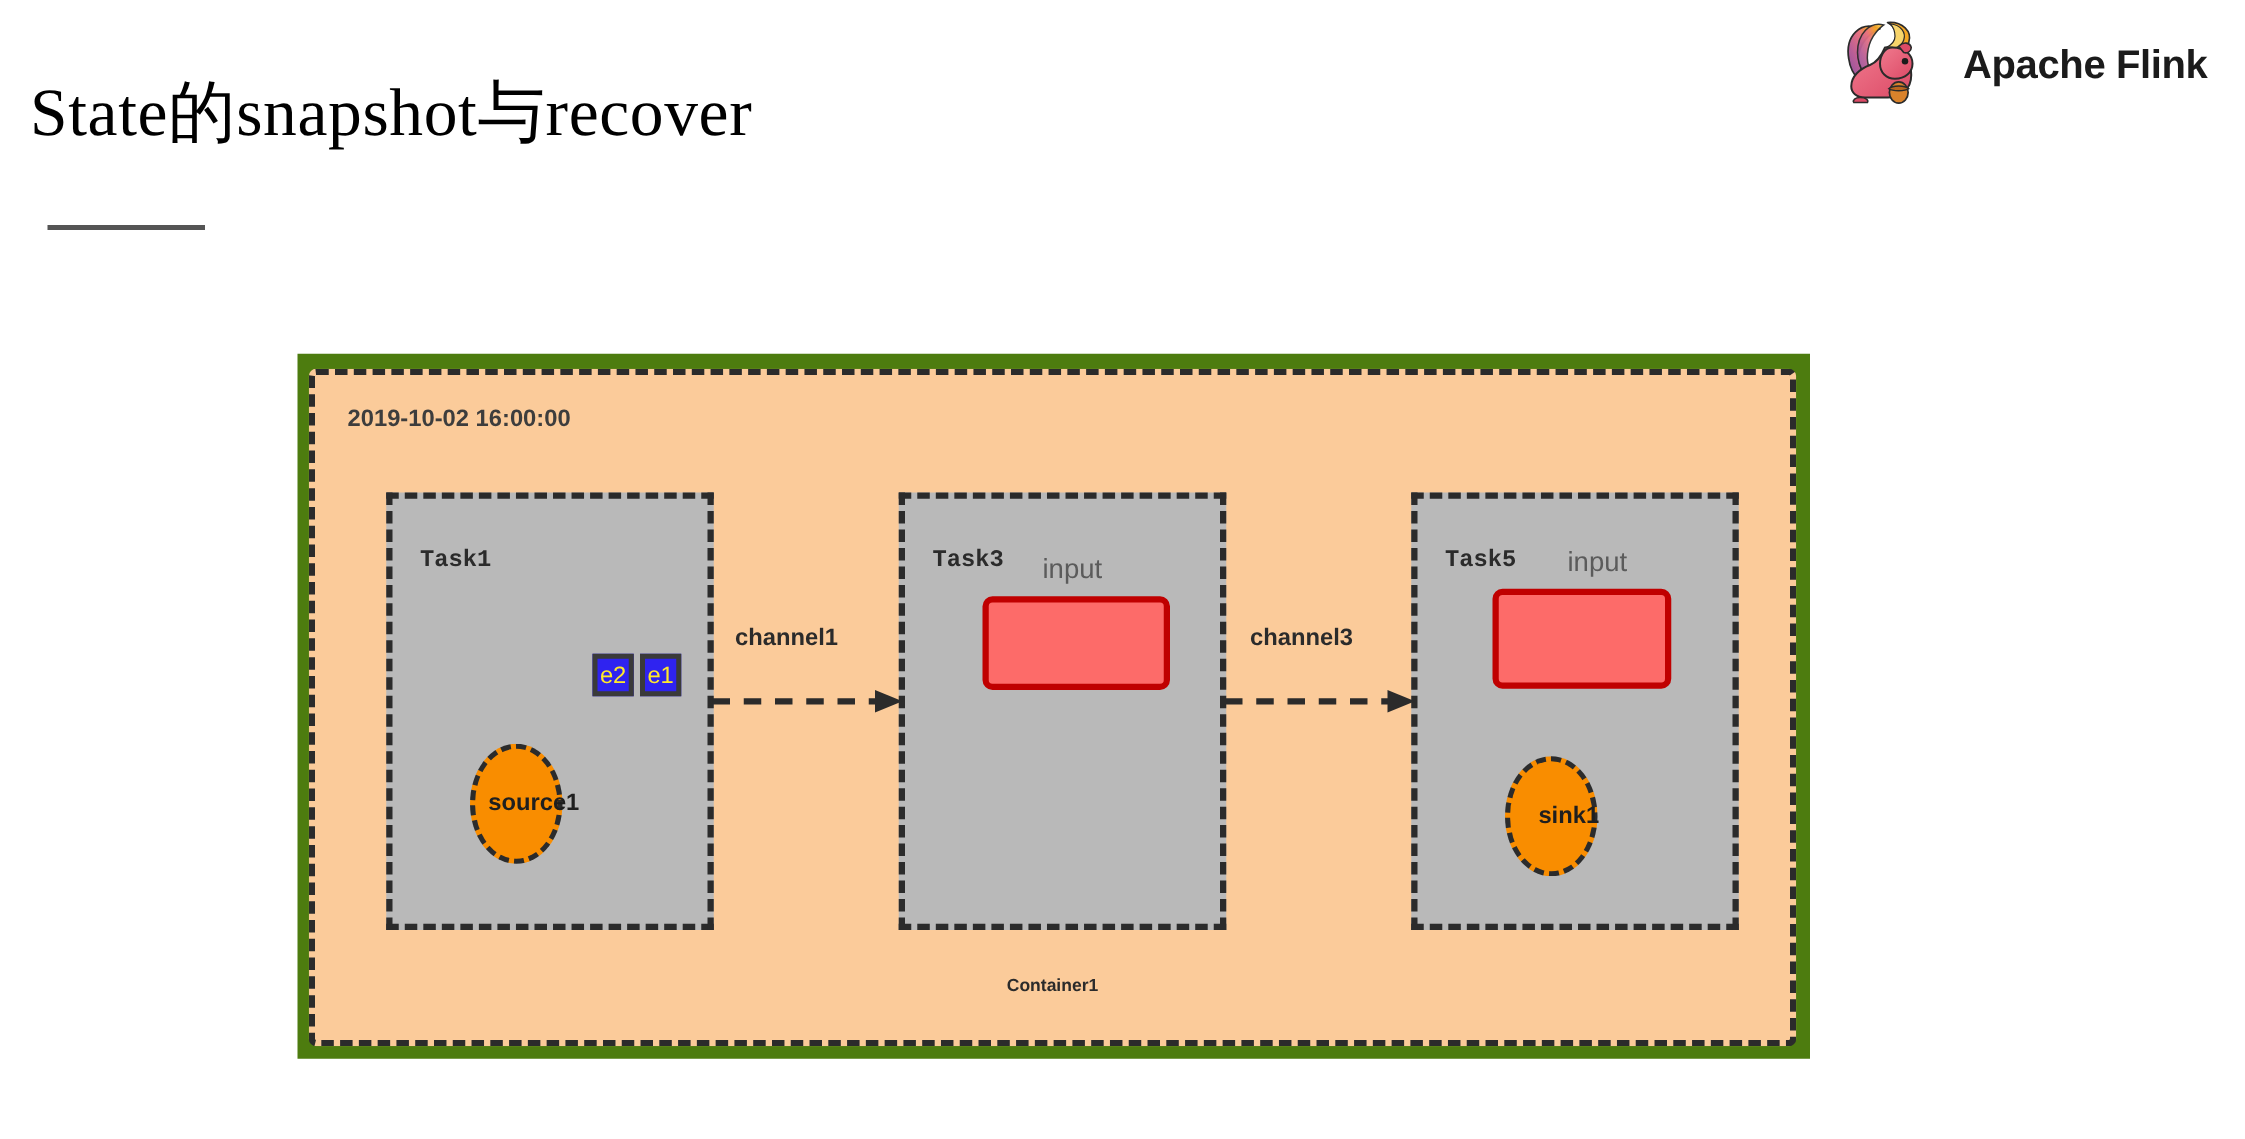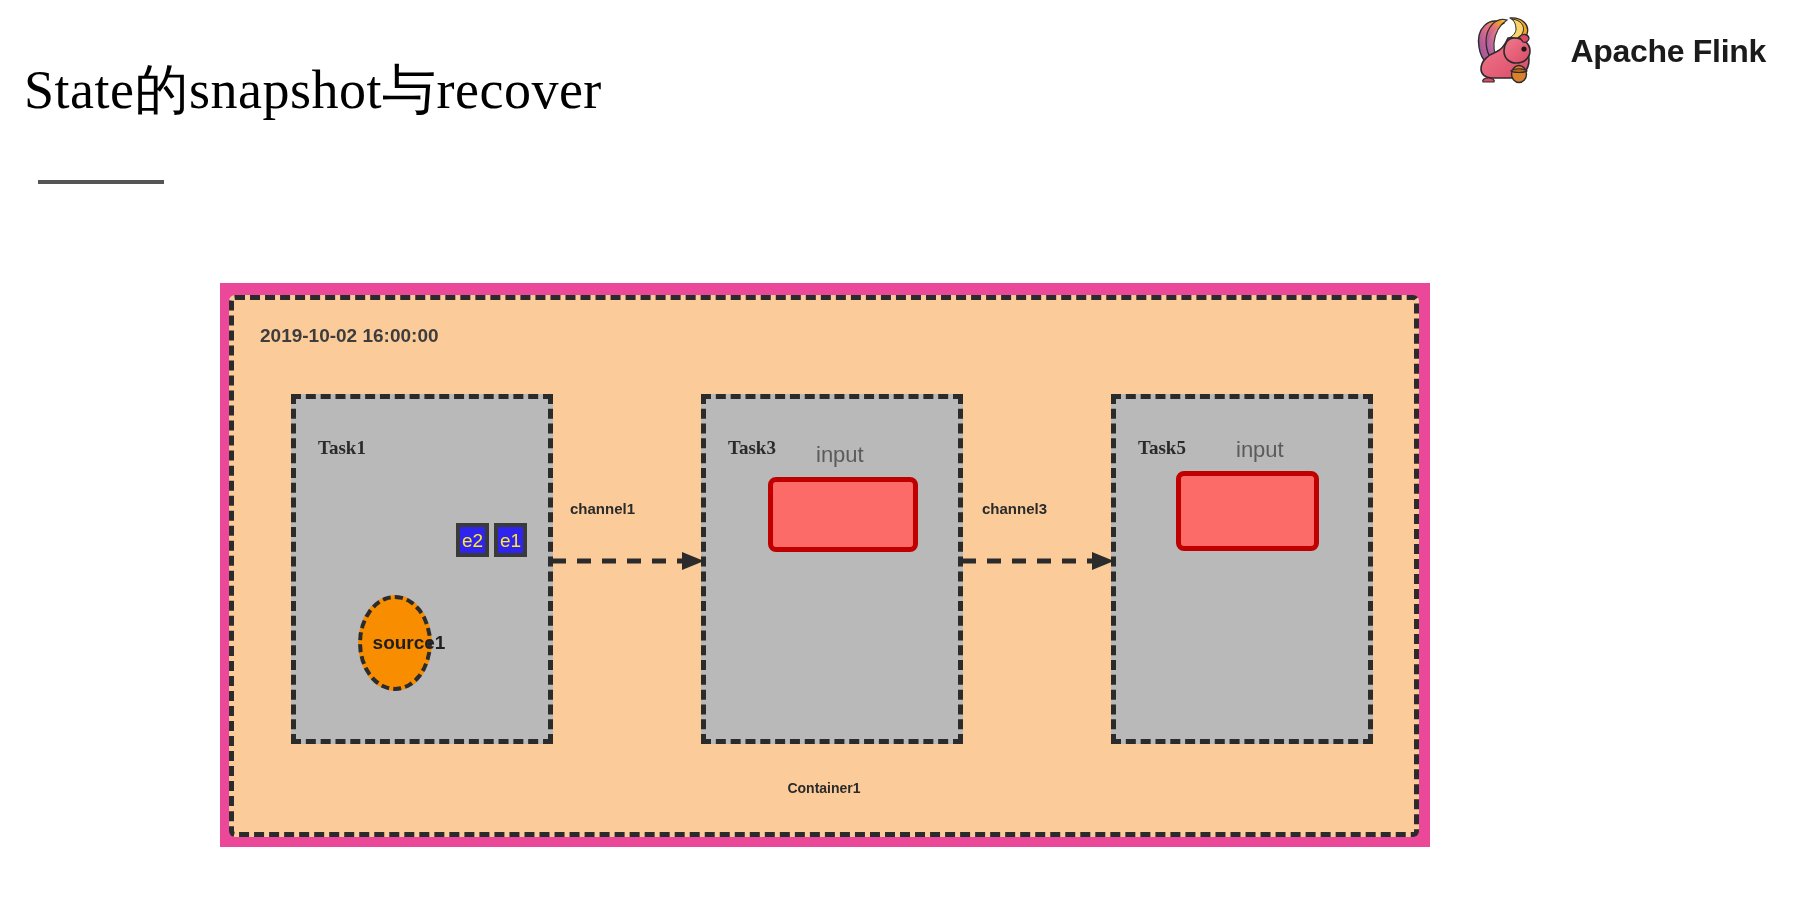--- a/index.html
+++ b/index.html
@@ -51,25 +51,25 @@
     font-size: 32px;
     font-weight: bold;
     color: #1b1b1b;
     letter-spacing: -0.3px;
   }
   #brand-logo { width: 66px; height: 74px; display: block; }
 
   
   #diagram-frame {
     position: absolute;
-    left: 220px;
+    left: 238px;
     top: 283px;
     width: 1210px;
     height: 564px;
-    background: #ec4899;
+    background: #4d7c0f;
     box-sizing: border-box;
   }
   #container-box {
     position: absolute;
     left: 9px;
     top: 12px;
     width: 1190px;
     height: 542px;
     box-sizing: border-box;
     background: #fbcb9a;
@@ -109,21 +109,21 @@
     border: 5px dashed #2b2b2b;
   }
   #task-box-1 { left: 57px; }
   #task-box-3 { left: 467px; }
   #task-box-5 { left: 877px; }
 
   .task-title {
     position: absolute;
     left: 22px;
     top: 38px;
-    font-family: Liberation Serif, serif;
+    font-family: Liberation Mono, monospace;
     font-size: 19px;
     font-weight: bold;
     color: #2b2b2b;
   }
 
   
   .input-label {
     position: absolute;
     font-family: "Liberation Sans", sans-serif;
     font-size: 22px;
@@ -187,21 +187,21 @@
     font-size: 19px;
     font-weight: normal;
     color: #ffe92b;
     line-height: 1;
   }
 
   
   .channel-label {
     position: absolute;
     font-family: "Liberation Sans", sans-serif;
-    font-size: 15px;
+    font-size: 19px;
     font-weight: bold;
     color: #2b2b2b;
     white-space: nowrap;
   }
   #channel-label-1 { left: 336px; top: 200px; }
   #channel-label-3 { left: 748px; top: 200px; text-align: center; }
 
   .channel-arrow { position: absolute; height: 22px; }
   #channel-arrow-1 { left: 318px; top: 250px; width: 152px; }
   #channel-arrow-3 { left: 728px; top: 250px; width: 152px; }
@@ -280,20 +280,23 @@
 
     </div>
 
     <div class="task-box" id="task-box-5">
       <div class="task-title">Task5</div>
 
       <div class="input-label" id="input-label-5">input</div>
 
       <div class="state-box" id="state-box-5"></div>
 
+      <div class="operator" id="operator-sink1">
+        <span class="operator-label">sink1</span>
+      </div>
     </div>
 
     <div class="channel-label" id="channel-label-1">channel1</div>
     <svg class="channel-arrow" id="channel-arrow-1" viewBox="0 0 152 22">
       <line x1="0" y1="11" x2="132" y2="11" stroke="#2b2b2b" stroke-width="5" stroke-dasharray="14 11"></line>
       <polygon points="130,2 152,11 130,20" fill="#2b2b2b"></polygon>
     </svg>
 
     <div class="channel-label" id="channel-label-3">channel3</div>
     <svg class="channel-arrow" id="channel-arrow-3" viewBox="0 0 152 22">

